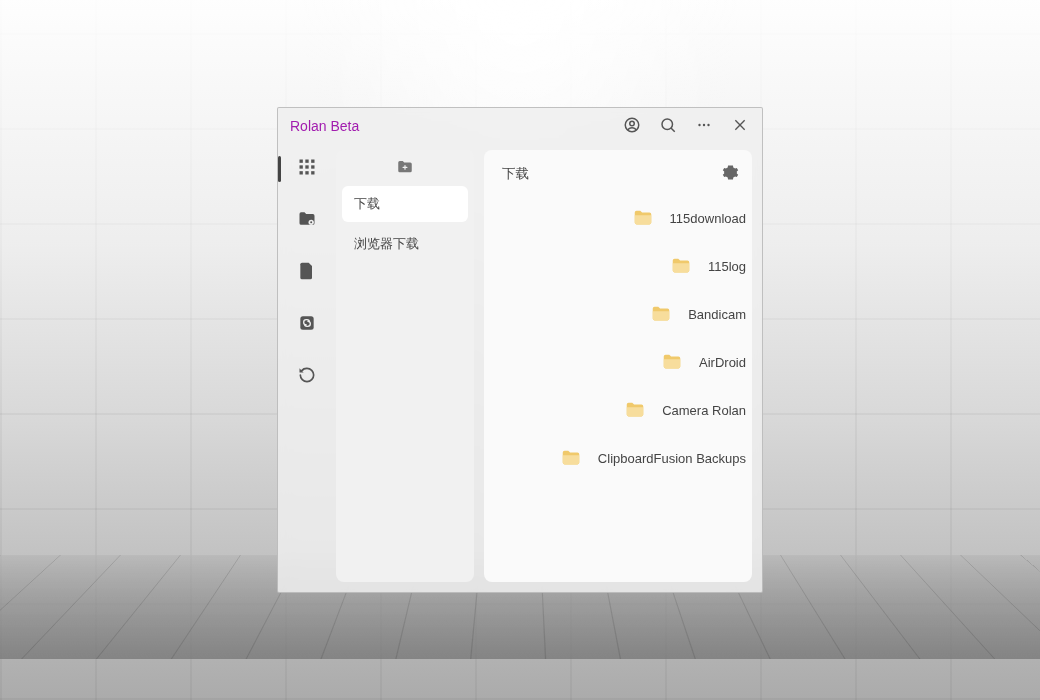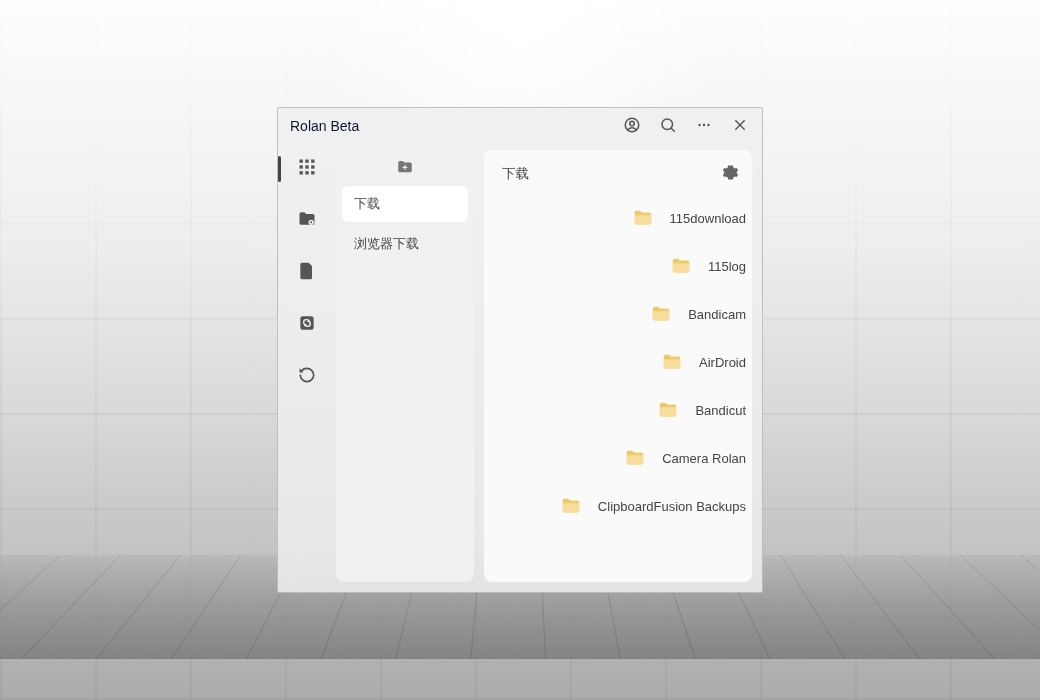--- a/index.html
+++ b/index.html
@@ -52,21 +52,21 @@
       display: flex;
       flex-direction: column;
     }
 
     .titlebar {
       height: 36px;
       display: flex;
       align-items: center;
       padding: 0 8px 0 12px;
       font-size: 14px;
-      color: #0f172a;
+      color: #a21caf;
     }
     .titlebar-title { flex: 1; }
     .titlebar-icons { display: flex; gap: 8px; }
     .tb-btn {
       width: 28px; height: 28px;
       display: flex; align-items: center; justify-content: center;
       color: #555;
       cursor: pointer;
       border-radius: 4px;
     }
@@ -352,29 +352,20 @@
           </span>
           <span>AirDroid</span>
         </div>
         <div class="folder-row">
           <span class="folder-icon">
             <svg viewBox="0 0 24 24">
                 <path fill="#f0c96b" d="M3 6a2 2 0 012-2h4l2 2h8a2 2 0 012 2v9a2 2 0 01-2 2H5a2 2 0 01-2-2V6z"></path>
                 <path fill="#f7dd9c" d="M3 9h18v8a2 2 0 01-2 2H5a2 2 0 01-2-2V9z"></path>
               </svg>
           </span>
-          <span>Bandicut</span>
-        </div>
-        <div class="folder-row">
-          <span class="folder-icon">
-            <svg viewBox="0 0 24 24">
-                <path fill="#f0c96b" d="M3 6a2 2 0 012-2h4l2 2h8a2 2 0 012 2v9a2 2 0 01-2 2H5a2 2 0 01-2-2V6z"></path>
-                <path fill="#f7dd9c" d="M3 9h18v8a2 2 0 01-2 2H5a2 2 0 01-2-2V9z"></path>
-              </svg>
-          </span>
           <span>Camera Rolan</span>
         </div>
         <div class="folder-row">
           <span class="folder-icon">
             <svg viewBox="0 0 24 24">
                 <path fill="#f0c96b" d="M3 6a2 2 0 012-2h4l2 2h8a2 2 0 012 2v9a2 2 0 01-2 2H5a2 2 0 01-2-2V6z"></path>
                 <path fill="#f7dd9c" d="M3 9h18v8a2 2 0 01-2 2H5a2 2 0 01-2-2V9z"></path>
               </svg>
           </span>
           <span>ClipboardFusion Backups</span>

